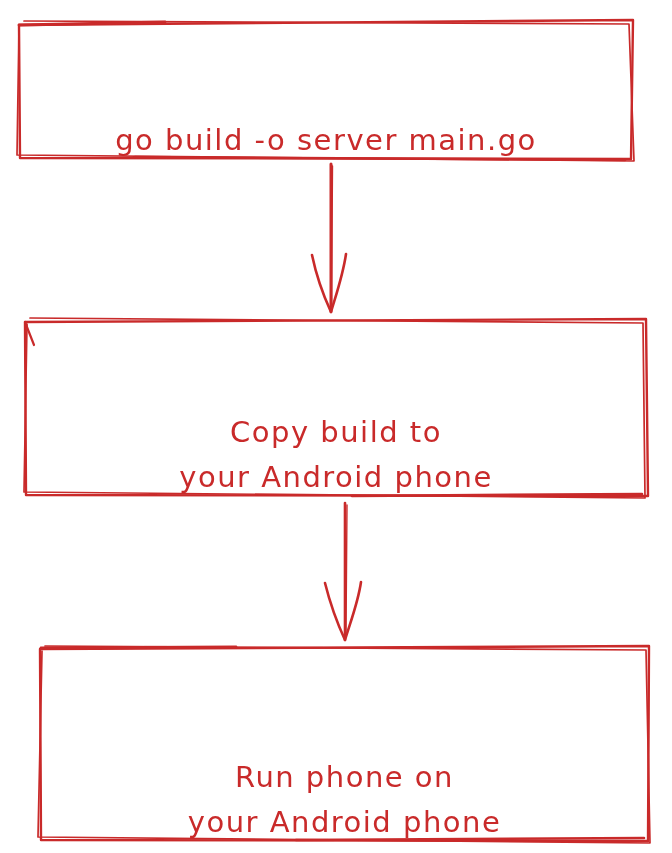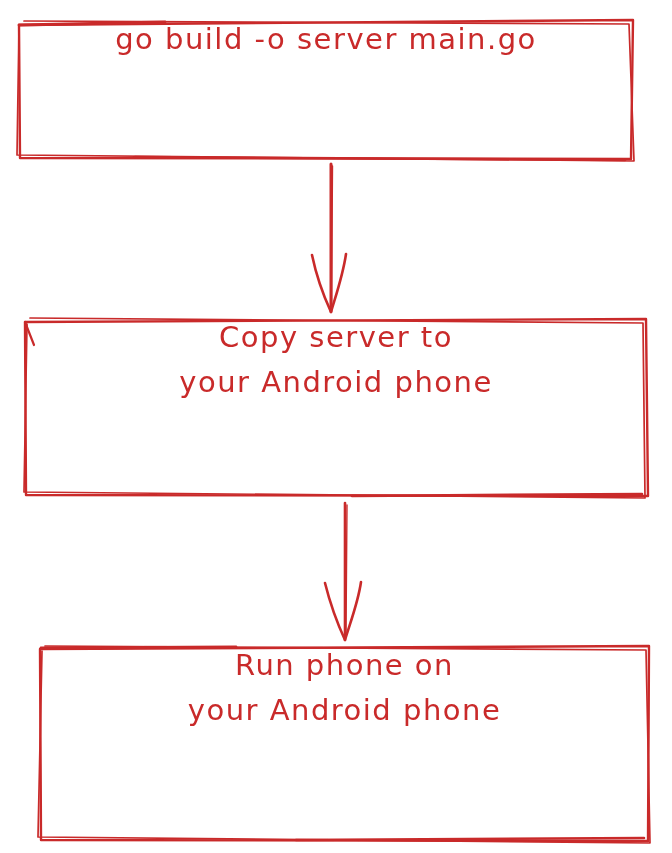--- a/index.html
+++ b/index.html
@@ -26,21 +26,21 @@
     inset: 0;
     width: 100%;
     height: 100%;
   }
   .node .node-text {
     position: absolute;
     inset: 0;
     display: flex;
     flex-direction: column;
     align-items: center;
-    justify-content: flex-start;
+    justify-content: flex-end;
     text-align: center;
     color: var(--ink);
     font-size: 29px;
     letter-spacing: 1.5px;
     line-height: 45px;
     white-space: nowrap;
   }
   .arrow {
     position: absolute;
   }
@@ -84,21 +84,21 @@
   </div>
 
   <div class="node" id="node-copy">
     <svg class="border" viewBox="0 0 628 185" aria-hidden="true">
       <path d="M3,7 L624,4 L626,181 L4,180 Z" stroke-width="2.4"></path>
       <path d="M8,3 L621,8 L623,183 L2,177 L5,9" stroke-width="1.7"></path>
       <path d="M3,7 L12,30" stroke-width="2.2"></path>
       <path d="M330,181 L620,179" stroke-width="2.6"></path>
     </svg>
     <div class="node-text">
-      <span>Copy server to</span>
+      <span>Copy build to</span>
       <span>your Android phone</span>
     </div>
   </div>
 
   <div class="arrow" id="arrow-2">
     <svg viewBox="0 0 56 142" width="56" height="142" aria-hidden="true">
       <path d="M28,2 L28,138" stroke-width="2.6"></path>
       <path d="M30,4 L29,135" stroke-width="1.4"></path>
       <path d="M8,82 C14,106 22,126 28,139" stroke-width="2.6"></path>
       <path d="M28,139 C33,122 41,102 44,81" stroke-width="2.6"></path>

